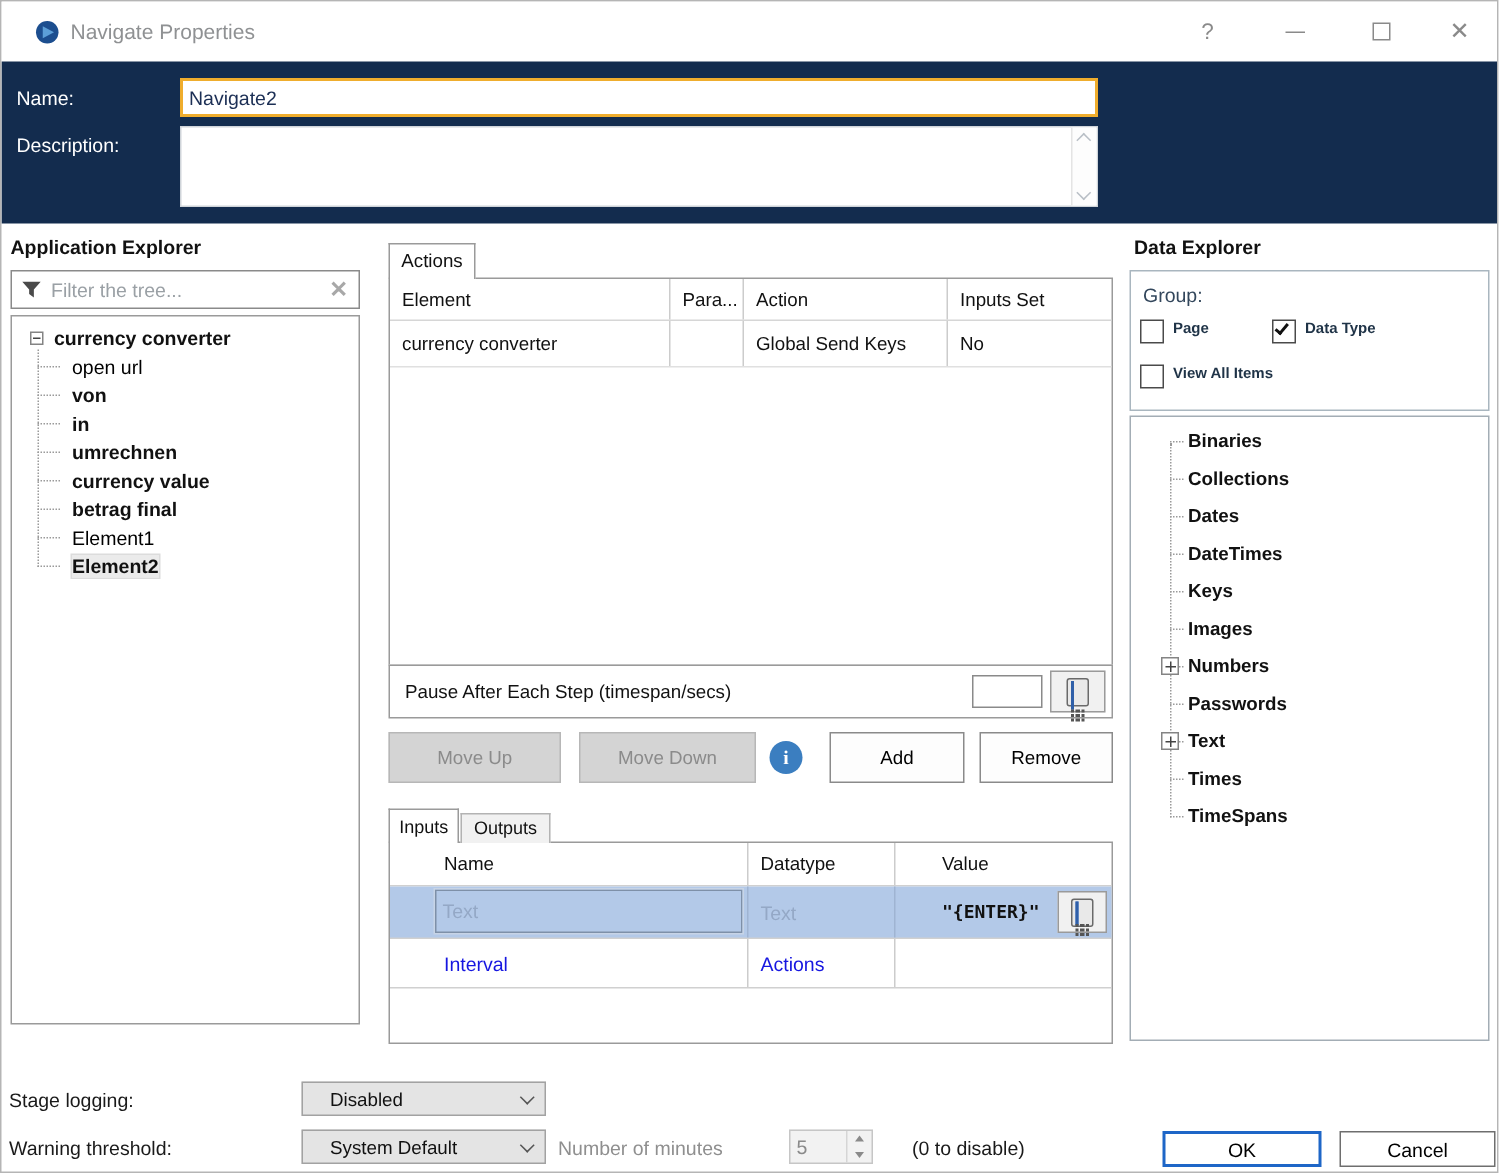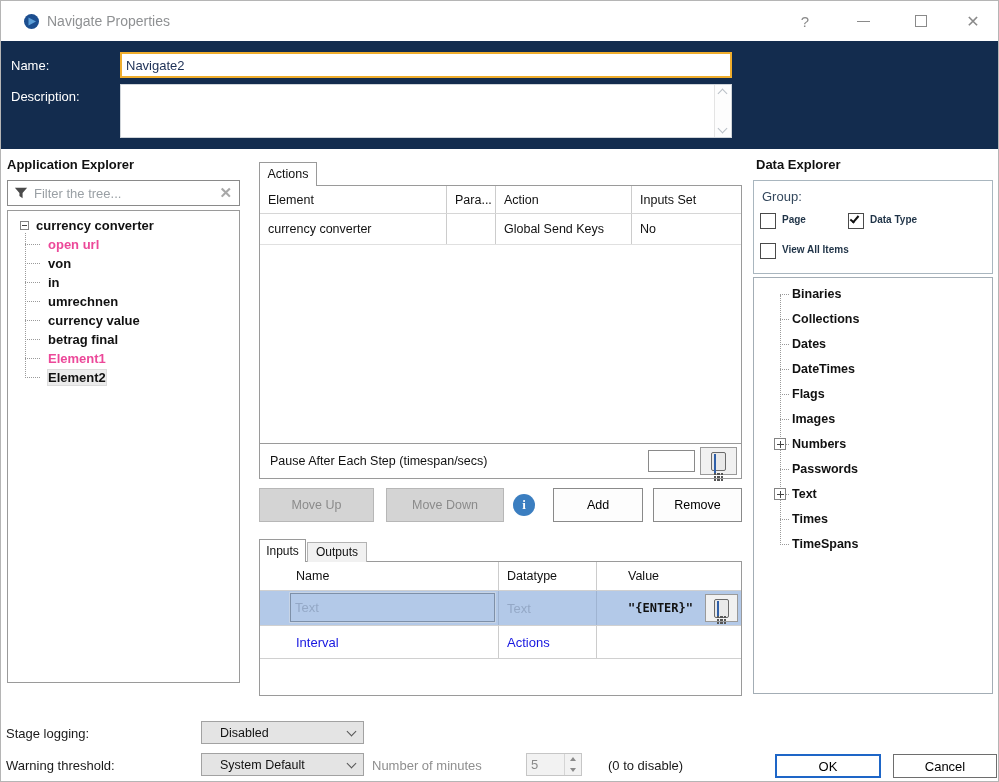--- a/index.html
+++ b/index.html
@@ -36,21 +36,21 @@
   .filter-box .ficon { margin:0 6px 0 6px; display:flex; }
   .filter-box .ph { flex:1; color:#9aa0a5; font-size:13px; }
   .filter-box .clear { color:#a8a8a8; font-weight:700; font-size:15px; margin-right:7px; }
   .ae-box { position:absolute; left:6px; top:209px; width:233px; height:473px; border:1px solid #9a9a9a; background:#fff; }
   .tree { position:relative; padding-top:5px; font-size:13px; }
   .tree .vline { position:absolute; left:17px; top:22px; height:145px; border-left:1px dotted #9a9a9a; }
   .trow { position:relative; height:19px; line-height:19px; white-space:nowrap; }
   .trow.root { padding-left:28px; font-weight:700; color:#111; }
   .trow.child { padding-left:40px; font-weight:700; color:#111; }
   .trow.child::before { content:''; position:absolute; left:17px; top:9px; width:15px; border-top:1px dotted #9a9a9a; }
-  .trow.dim { color:#ec4899; font-weight:700; }
+  .trow.dim { color:#000000; font-weight:400; }
   .trow.sel > span { background:#ebebeb; outline:1px solid #dcdcdc; }
   .expander { position:absolute; width:9px; height:9px; border:1px solid #848484; background:#fff; }
   .expander::after { content:''; position:absolute; left:1px; top:3px; width:5px; height:1px; background:#444; }
   .expander.plus::before { content:''; position:absolute; left:3px; top:1px; width:1px; height:5px; background:#444; }
   .ae-exp { left:12px; top:5px; }
 
   
   .tab { position:absolute; background:#fff; border:1px solid #9a9a9a; border-bottom:none; text-align:center; font-size:12.5px; color:#111; z-index:2; }
   .tab-actions { left:258px; top:161px; width:58px; height:24px; line-height:23px; }
   .actions-box { position:absolute; left:258px; top:184px; width:483px; height:259px; border:1px solid #9a9a9a; background:#fff; }
@@ -303,21 +303,21 @@
     <span class="cb" style="left:6px; top:62px;"></span>
     <span class="cb-label" style="left:28px; top:63px;">View All Items</span>
   </div>
   <div class="dx-box">
     <div class="dx-tree">
       <span class="vline"></span>
       <div class="dxrow"><span>Binaries</span></div>
       <div class="dxrow"><span>Collections</span></div>
       <div class="dxrow"><span>Dates</span></div>
       <div class="dxrow"><span>DateTimes</span></div>
-      <div class="dxrow"><span>Flags</span></div>
+      <div class="dxrow"><span>Keys</span></div>
       <div class="dxrow"><span>Images</span></div>
       <div class="dxrow"><span class="expander plus dx-exp"></span><span>Numbers</span></div>
       <div class="dxrow"><span>Passwords</span></div>
       <div class="dxrow"><span class="expander plus dx-exp"></span><span>Text</span></div>
       <div class="dxrow"><span>Times</span></div>
       <div class="dxrow"><span>TimeSpans</span></div>
     </div>
   </div>
 
   <span class="f-label" style="left:5px; top:725px;">Stage logging:</span>

